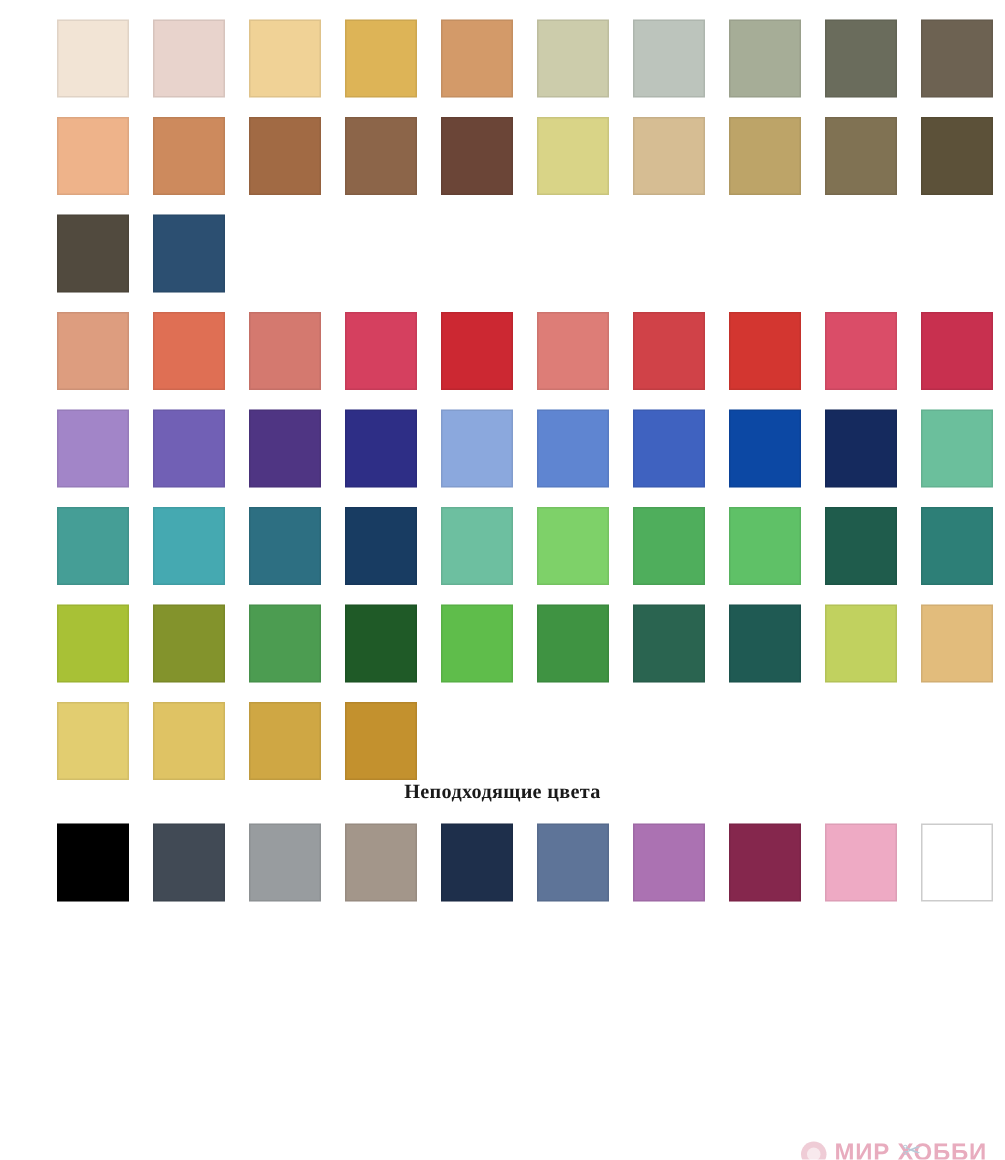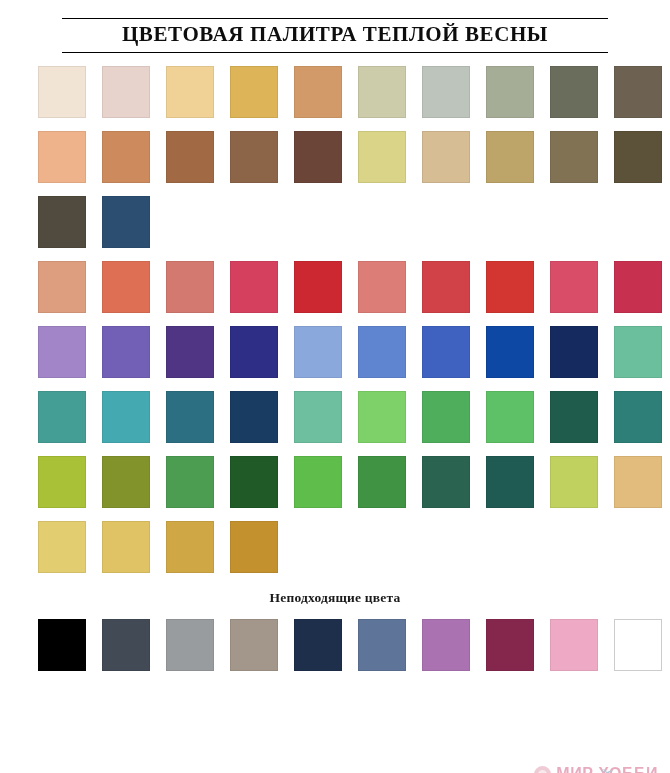--- a/index.html
+++ b/index.html
@@ -46,21 +46,21 @@
   .section-header {
     text-align: center;
     font-family: "Liberation Serif", "DejaVu Serif", serif;
     font-weight: bold;
     font-size: 13.5px;
     color: #1a1a1a;
     letter-spacing: 0.2px;
   }
   .sh-main      { margin-top: 19px; }
   .sh-additional{ margin-top: 15px; }
-  .sh-unsuitable{ margin-top: 17px; }
+  .sh-unsuitable{ }
 
   
   .grid {
     padding-left: 38px;
     padding-right: 30px;
   }
   .row {
     display: flex;
     gap: 16px;
     margin-top: 13px;
@@ -119,23 +119,20 @@
     font-size: 15px;
     color: #9bb6c9;
     line-height: 1;
   }
 </style>
 </head>
 <body>
 
 <div class="page">
 
-  <div class="title-block">
-    <div class="title-text">ЦВЕТОВАЯ ПАЛИТРА ТЕПЛОЙ ВЕСНЫ</div>
-  </div>
 
   <div class="grid" id="grid-main">
       <div class="row first">
         <div class="swatch" style="background-color: rgb(242, 228, 213);"></div>
         <div class="swatch" style="background-color: rgb(232, 211, 204);"></div>
         <div class="swatch" style="background-color: rgb(240, 210, 150);"></div>
         <div class="swatch" style="background-color: rgb(221, 180, 87);"></div>
         <div class="swatch" style="background-color: rgb(211, 154, 105);"></div>
         <div class="swatch" style="background-color: rgb(204, 204, 171);"></div>
         <div class="swatch" style="background-color: rgb(188, 196, 188);"></div>

